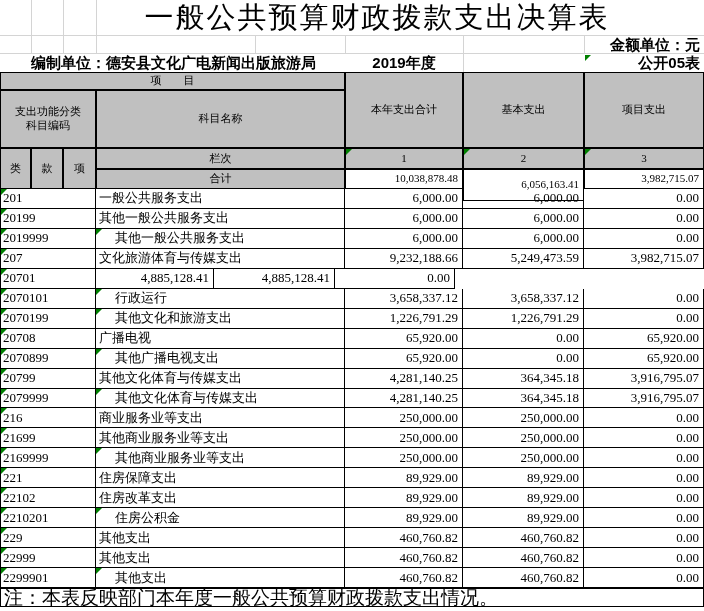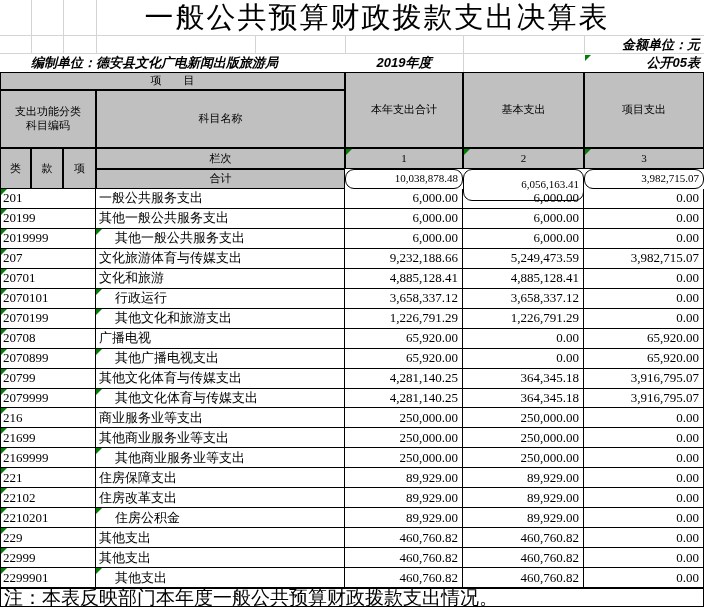--- a/index.html
+++ b/index.html
@@ -4,30 +4,30 @@
 <style>
   html,body{margin:0;padding:0;background:#fff;}
   .page{position:relative;width:704px;height:611px;background:#ffffff;overflow:hidden;
         font-family:"Liberation Serif",serif;color:#000;}
   
   .gl{position:absolute;background:#d4d4d4;}
   
   .title{position:absolute;left:98px;top:0;width:558px;height:36px;display:flex;align-items:center;
          justify-content:center;font-size:29px;letter-spacing:2px;font-weight:500;white-space:nowrap;}
   .meta{position:absolute;height:18px;display:flex;align-items:center;
-        font-family:"Liberation Sans",sans-serif;font-size:13px;font-weight:bold;white-space:nowrap;font-style:italic;}
+        font-family:"Liberation Sans",sans-serif;font-size:15px;font-weight:bold;white-space:nowrap;}
   .unit{left:345px;top:36px;width:355px;justify-content:flex-end;padding-right:2px;}
   .prepared{left:3px;top:54px;width:400px;margin-left:28px;}
   .year{left:345px;top:54px;width:118px;justify-content:center;}
   .sheetno{left:584px;top:54px;width:116px;justify-content:flex-end;padding-right:13px;}
   
   .cell{position:absolute;box-sizing:border-box;border:1px solid #000;display:flex;align-items:center;
         justify-content:center;text-align:center;font-size:11px;line-height:1.25;overflow:hidden;}
   .gray{background:#c0c0c0;}
-  .right{justify-content:flex-end;text-align:right;padding-right:4px;border-radius:9px;}
+  .right{justify-content:flex-end;text-align:right;padding-right:4px;}
   
   .tri{position:absolute;top:0;left:0;width:0;height:0;
        border-top:6px solid #008000;border-right:6px solid transparent;}
   .tri-free{position:absolute;width:0;height:0;left:585px;top:55px;
        border-top:6px solid #008000;border-right:6px solid transparent;}
   
   .body-rows{position:absolute;left:0;top:189px;width:704px;height:399px;display:flex;flex-direction:column;}
   .drow{flex:1;display:flex;}
   .dcell{position:relative;box-sizing:border-box;border-right:1px solid #000;border-bottom:1px solid #000;
          display:flex;align-items:center;font-size:13px;overflow:hidden;white-space:nowrap;}
@@ -149,23 +149,20 @@
       <div class="dcell num n1">9,232,188.66</div>
       <div class="dcell num n2">5,249,473.59</div>
       <div class="dcell num n3">3,982,715.07</div>
     </div>
 
     <div class="drow">
       <div class="dcell code">
           <i class="tri"></i>
           <span>20701</span>
         </div>
-      <div class="dcell name">
-          <span>文化和旅游</span>
-        </div>
       <div class="dcell num n1">4,885,128.41</div>
       <div class="dcell num n2">4,885,128.41</div>
       <div class="dcell num n3">0.00</div>
     </div>
 
     <div class="drow">
       <div class="dcell code">
           <i class="tri"></i>
           <span>2070101</span>
         </div>

